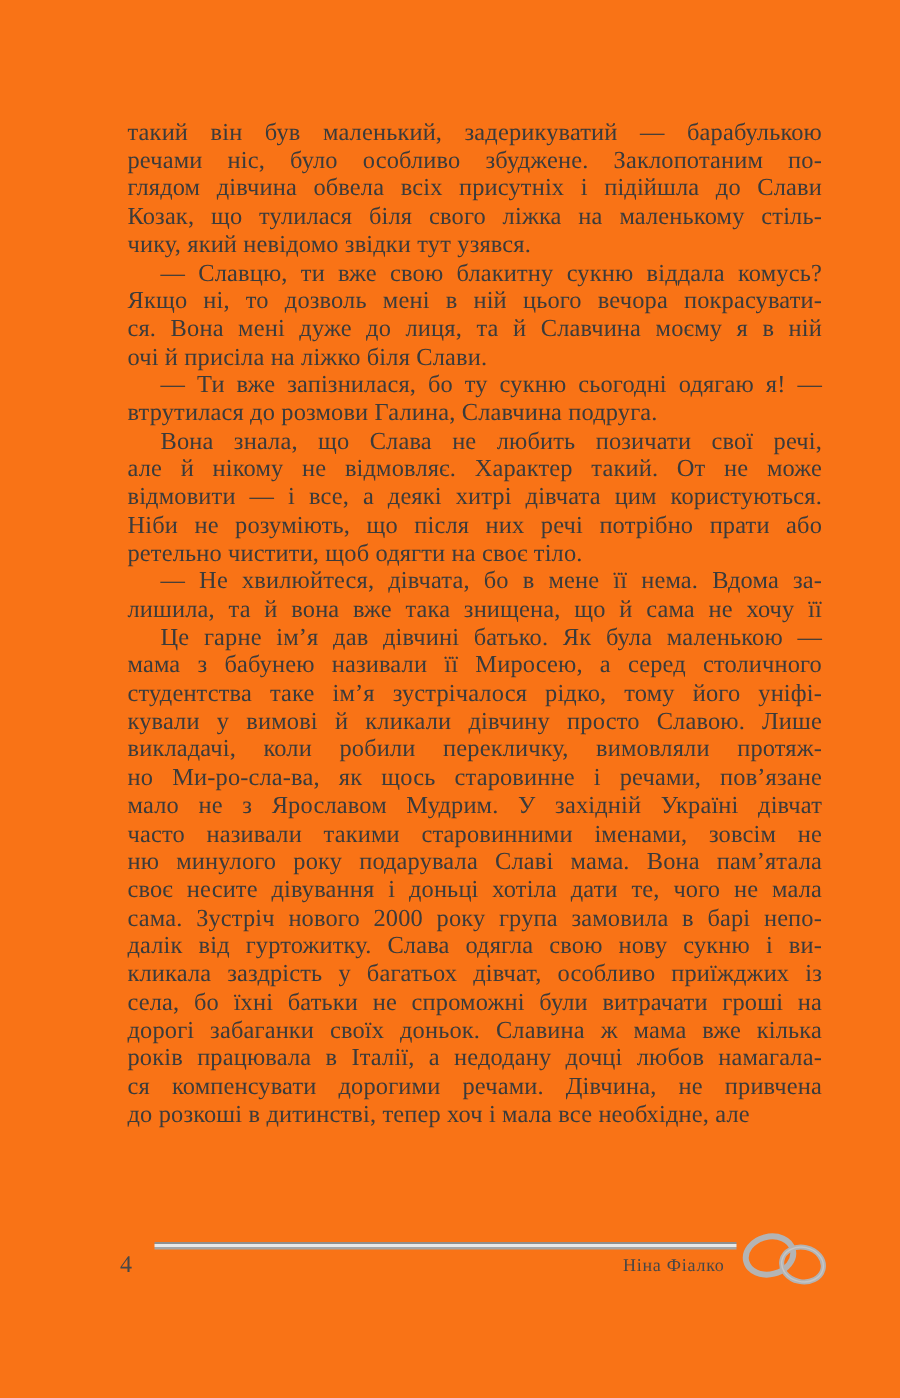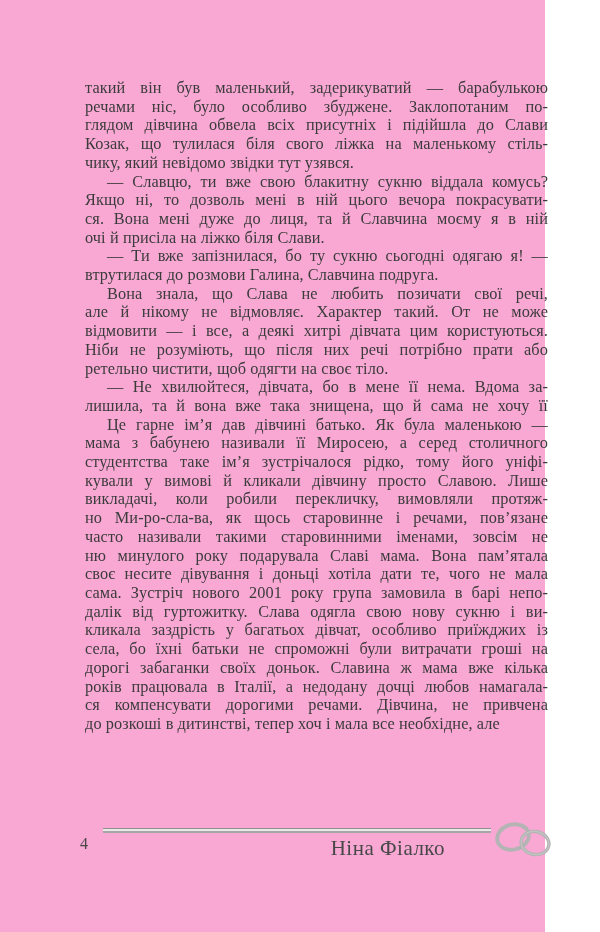--- a/index.html
+++ b/index.html
@@ -10,22 +10,22 @@
     width: 600px;
     height: 932px;
     background: #ffffff;
     font-family: "Liberation Serif", "DejaVu Serif", serif;
     overflow: hidden;
     position: relative;
   }
   .book-page {
     position: absolute;
     left: 0; top: 0;
-    width: 545px; height: 932px;
-    background: #f9a8d4;
+    width: 600px; height: 932px;
+    background: #f97316;
   }
   .page-text {
     position: absolute;
     left: 85px;
     top: 79px;
     width: 463px;
     color: var(--text-color, #3b3b3b);
     font-size: 16.3px;
     line-height: 18.7px;
     letter-spacing: 0.1px;
@@ -60,23 +60,23 @@
   }
   .page-number {
     position: absolute;
     left: 80px;
     top: 835px;
     font-size: 16px;
     color: var(--footer-color, #474747);
   }
   .footer-author {
     position: absolute;
-    right: 100px;
+    right: 117px;
     top: 836px;
-    font-size: 21px;
+    font-size: 12px;
     letter-spacing: 0.5px;
     color: var(--footer-color, #474747);
   }
   .rings-icon {
     position: absolute;
     left: 488px;
     top: 818px;
     width: 70px;
     height: 44px;
   }
@@ -116,24 +116,25 @@
         <div class="line indent">— Не хвилюйтеся, дівчата, бо в мене її нема. Вдома за-</div>
         <div class="line">лишила, та й вона вже така знищена, що й сама не хочу її</div>
       </div>
       <div class="para">
         <div class="line indent">Це гарне ім’я дав дівчині батько. Як була маленькою —</div>
         <div class="line">мама з бабунею називали її Миросею, а серед столичного</div>
         <div class="line">студентства таке ім’я зустрічалося рідко, тому його уніфі-</div>
         <div class="line">кували у вимові й кликали дівчину просто Славою. Лише</div>
         <div class="line">викладачі, коли робили перекличку, вимовляли протяж-</div>
         <div class="line">но Ми-ро-сла-ва, як щось старовинне і речами, пов’язане</div>
+        <div class="line">мало не з Ярославом Мудрим. У західній Україні дівчат</div>
         <div class="line">часто називали такими старовинними іменами, зовсім не</div>
         <div class="line">ню минулого року подарувала Славі мама. Вона пам’ятала</div>
         <div class="line">своє несите дівування і доньці хотіла дати те, чого не мала</div>
-        <div class="line">сама. Зустріч нового 2001 року група замовила в барі непо-</div>
+        <div class="line">сама. Зустріч нового 2000 року група замовила в барі непо-</div>
         <div class="line">далік від гуртожитку. Слава одягла свою нову сукню і ви-</div>
         <div class="line">кликала заздрість у багатьох дівчат, особливо приїжджих із</div>
         <div class="line">села, бо їхні батьки не спроможні були витрачати гроші на</div>
         <div class="line">дорогі забаганки своїх доньок. Славина ж мама вже кілька</div>
         <div class="line">років працювала в Італії, а недодану дочці любов намагала-</div>
         <div class="line">ся компенсувати дорогими речами. Дівчина, не привчена</div>
         <div class="line last">до розкоші в дитинстві, тепер хоч і мала все необхідне, але</div>
       </div>
     </div>
 

